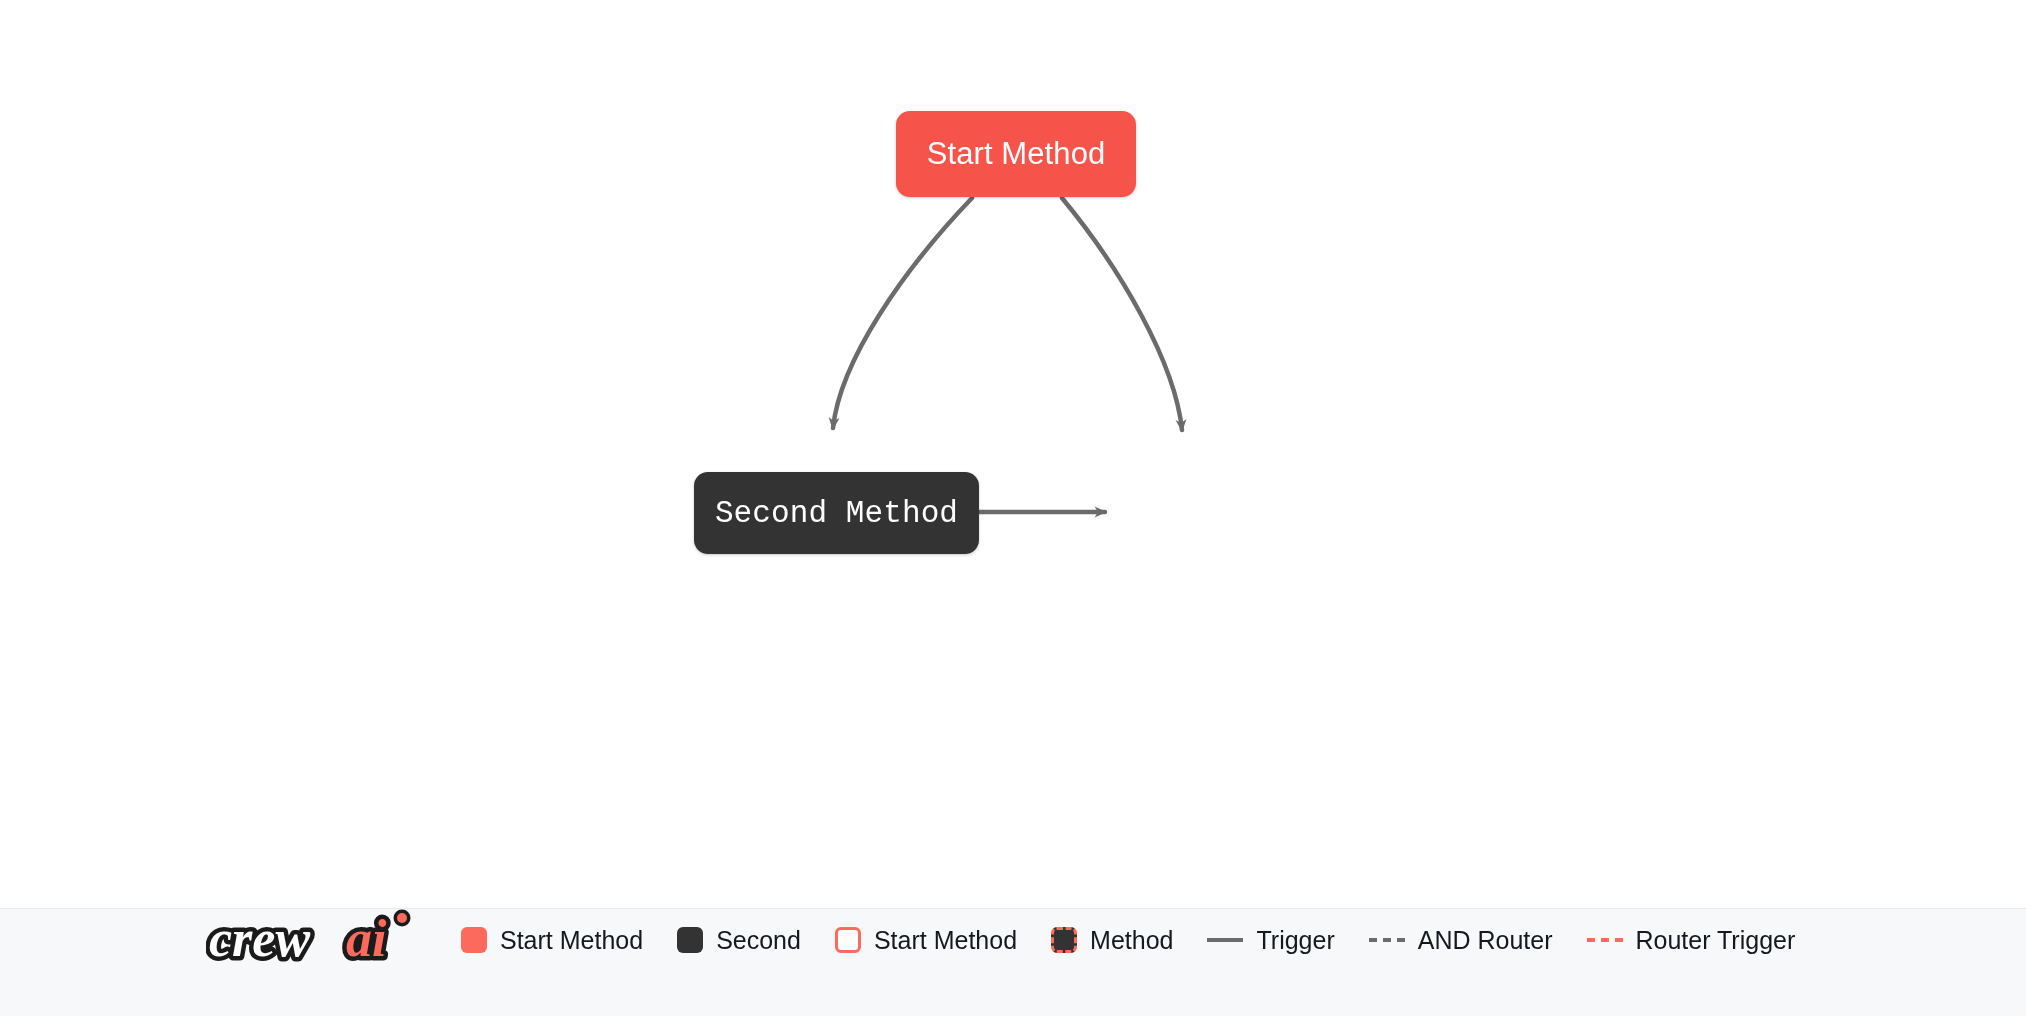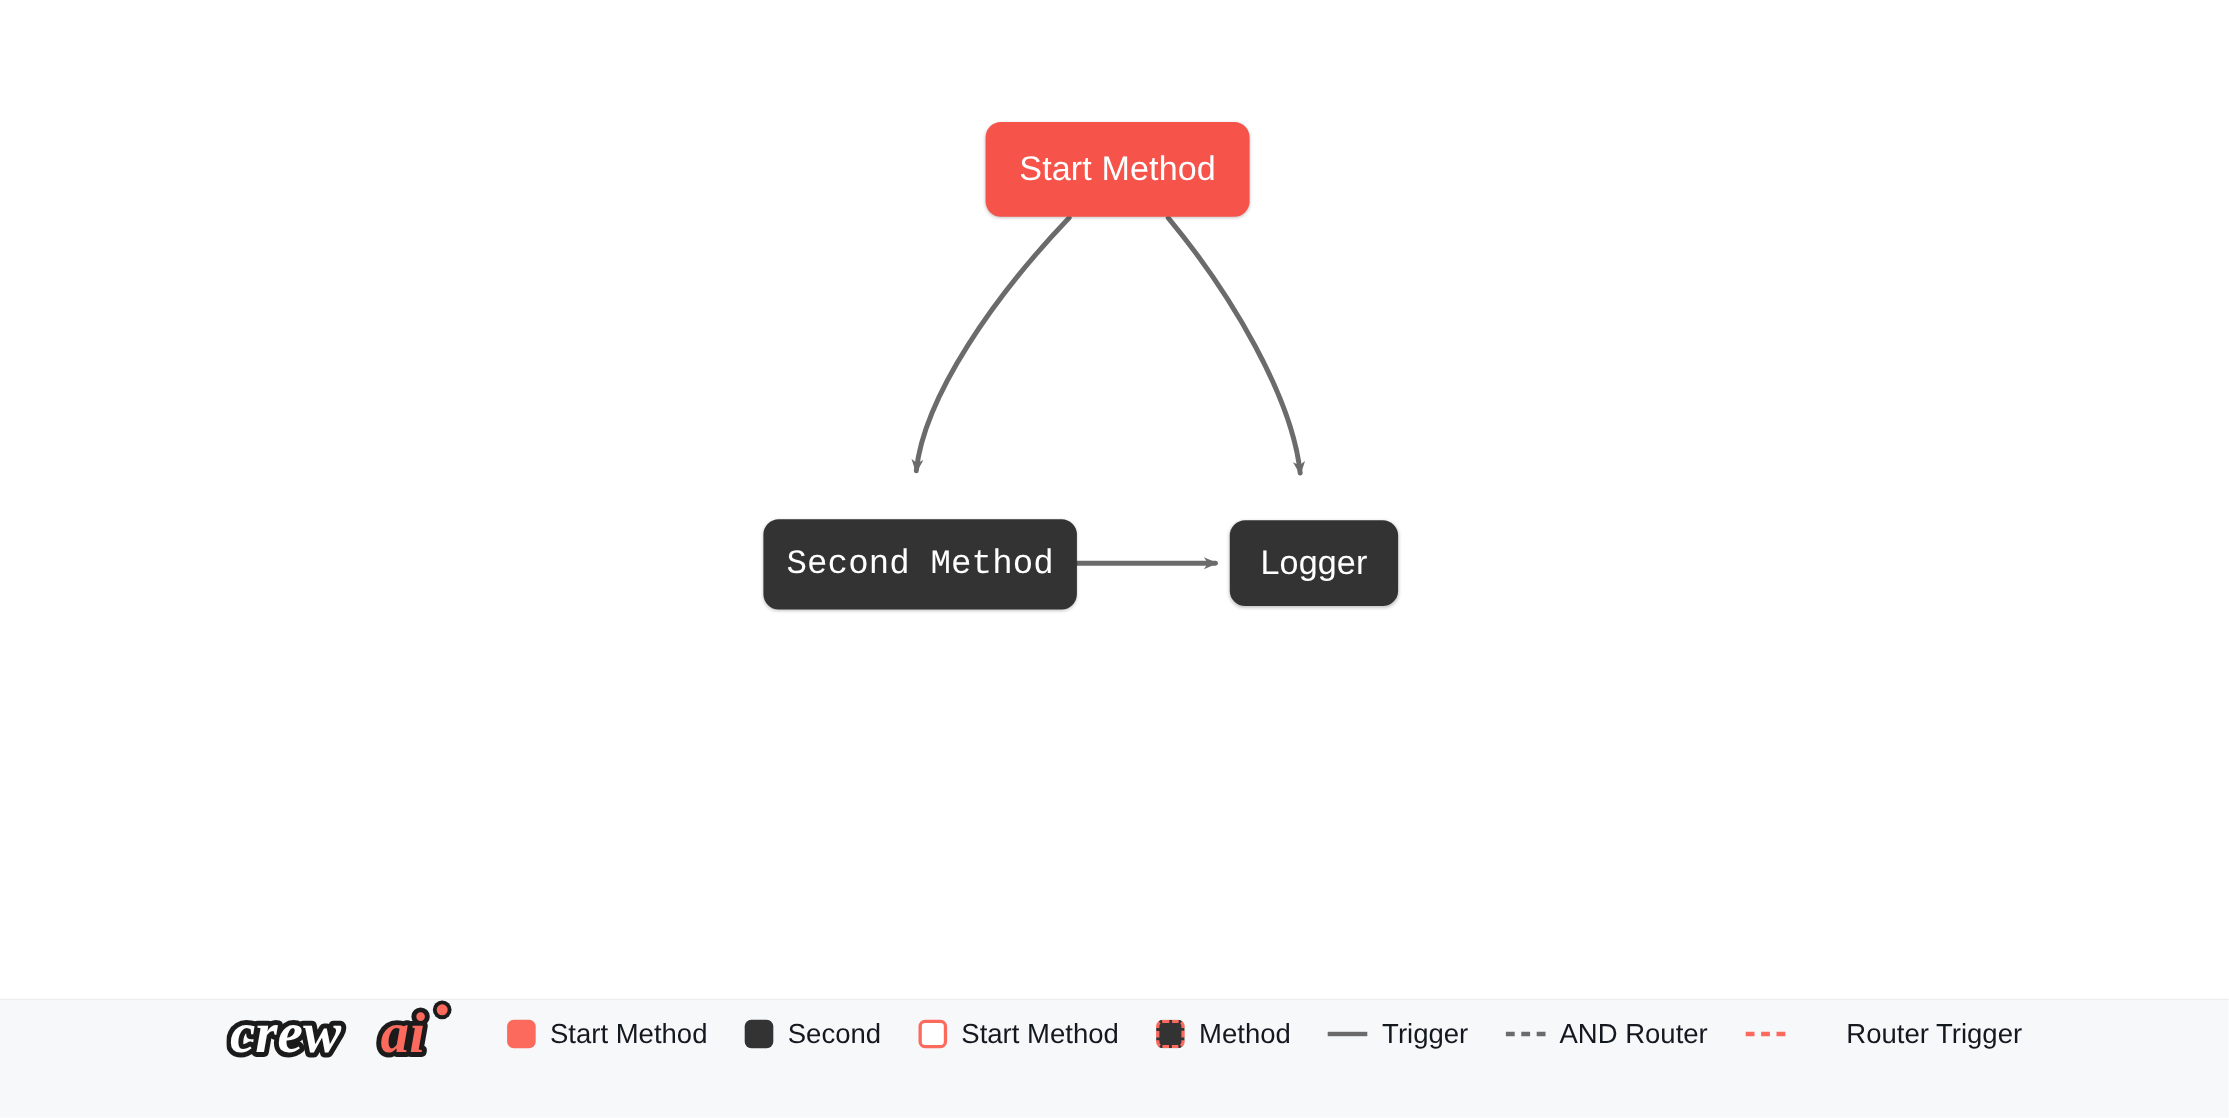--- a/index.html
+++ b/index.html
@@ -84,21 +84,21 @@
     display: block;
   }
   #crewai-logo svg { display: block; }
 
   .legend-item {
     display: flex;
     align-items: center;
     margin-right: 34px;
     white-space: nowrap;
   }
-  .legend-item:last-child { margin-right: 0; gap: 43px; }
+  .legend-item:last-child { margin-right: 0; }
 
   .legend-label {
     font-size: 25px;
     color: #14181f;
     font-family: "Liberation Sans", sans-serif;
     line-height: 1;
   }
 
   .swatch {
     width: 26px;
@@ -145,23 +145,20 @@
   </svg>
 
   <div class="node node-start" style="left:896px; top:111px; width:240px; height:86px;">
     <span>Start Method</span>
   </div>
 
   <div class="node node-method" style="left:694px; top:472px; width:285px; height:82px;font-family:Liberation Mono, monospace;">
     <span>Second Method</span>
   </div>
 
-  <div class="node node-method" style="left:1118px; top:473px; width:153px; height:78px;">
-    <span>Logger</span>
-  </div>
 
 </div>
 
 <div id="legend-bar">
   <div id="legend-inner">
 
     <div id="crewai-logo">
       <svg width="225" height="62" viewBox="0 0 225 62">
         <g font-family="'Liberation Serif', serif" font-size="52" font-style="italic" font-weight="bold">
           <text x="3" y="47" fill="none" stroke="#1b1b1b" stroke-width="9" stroke-linejoin="round">crew</text>

